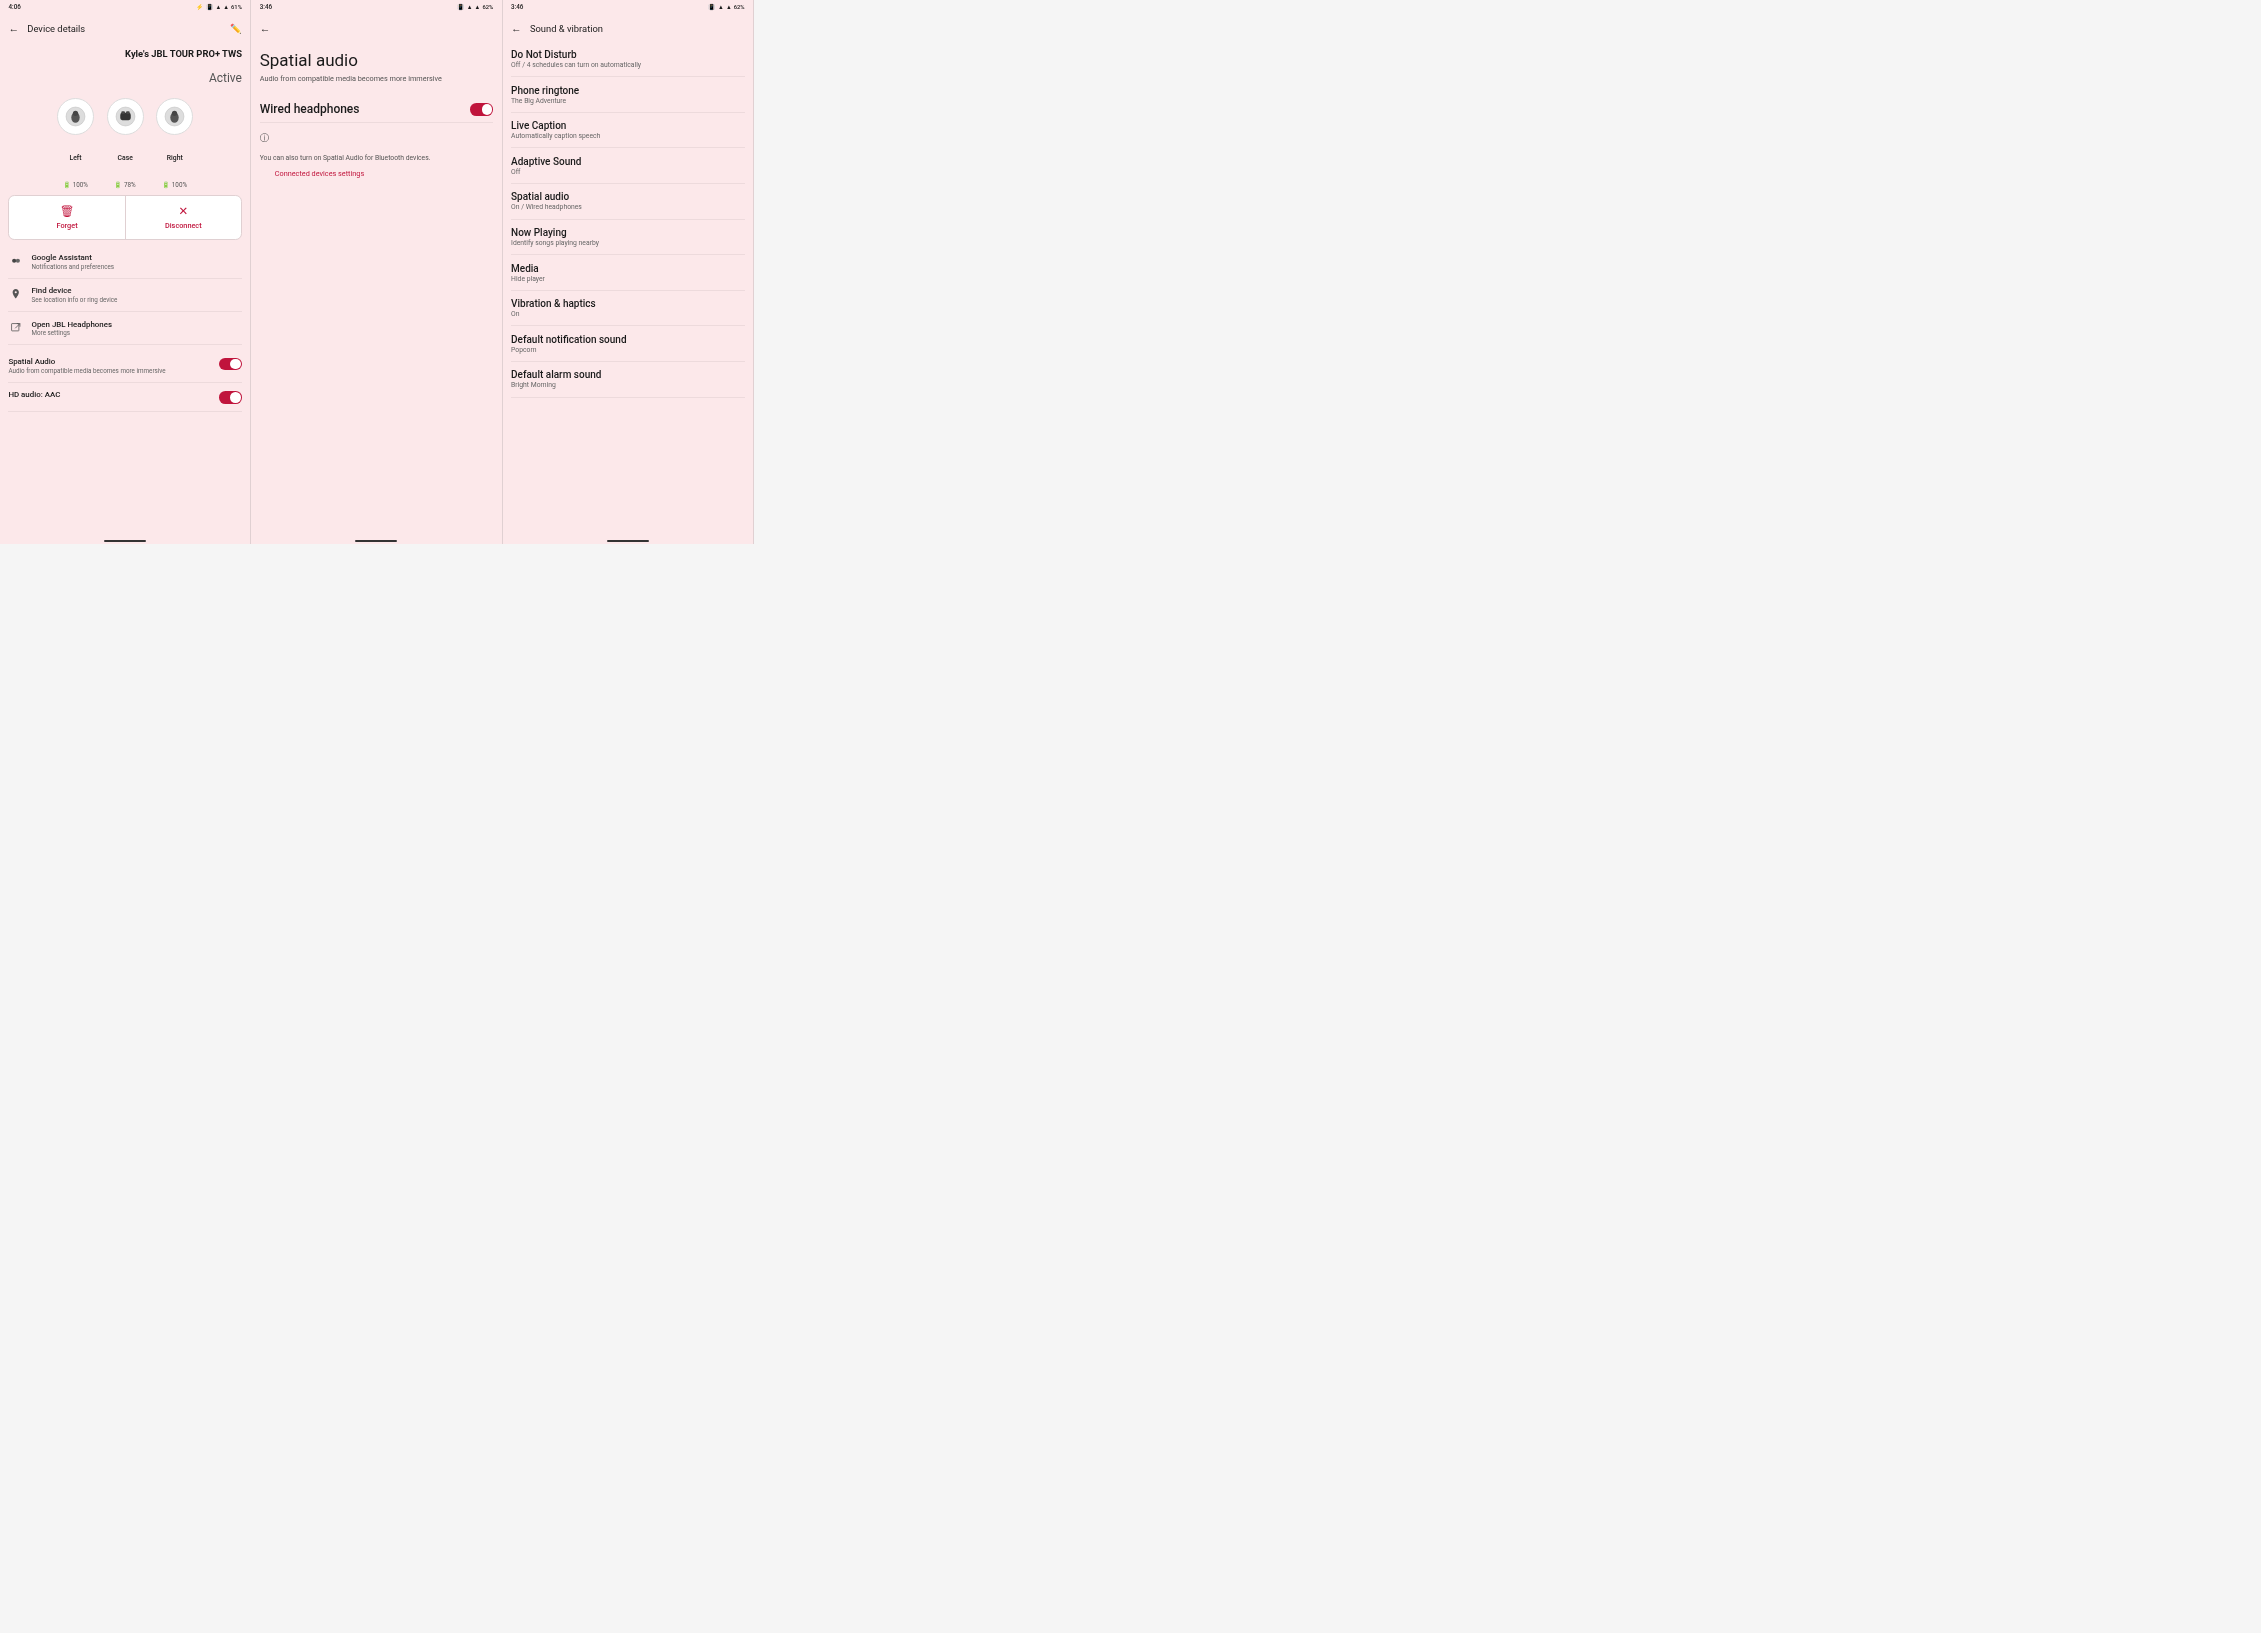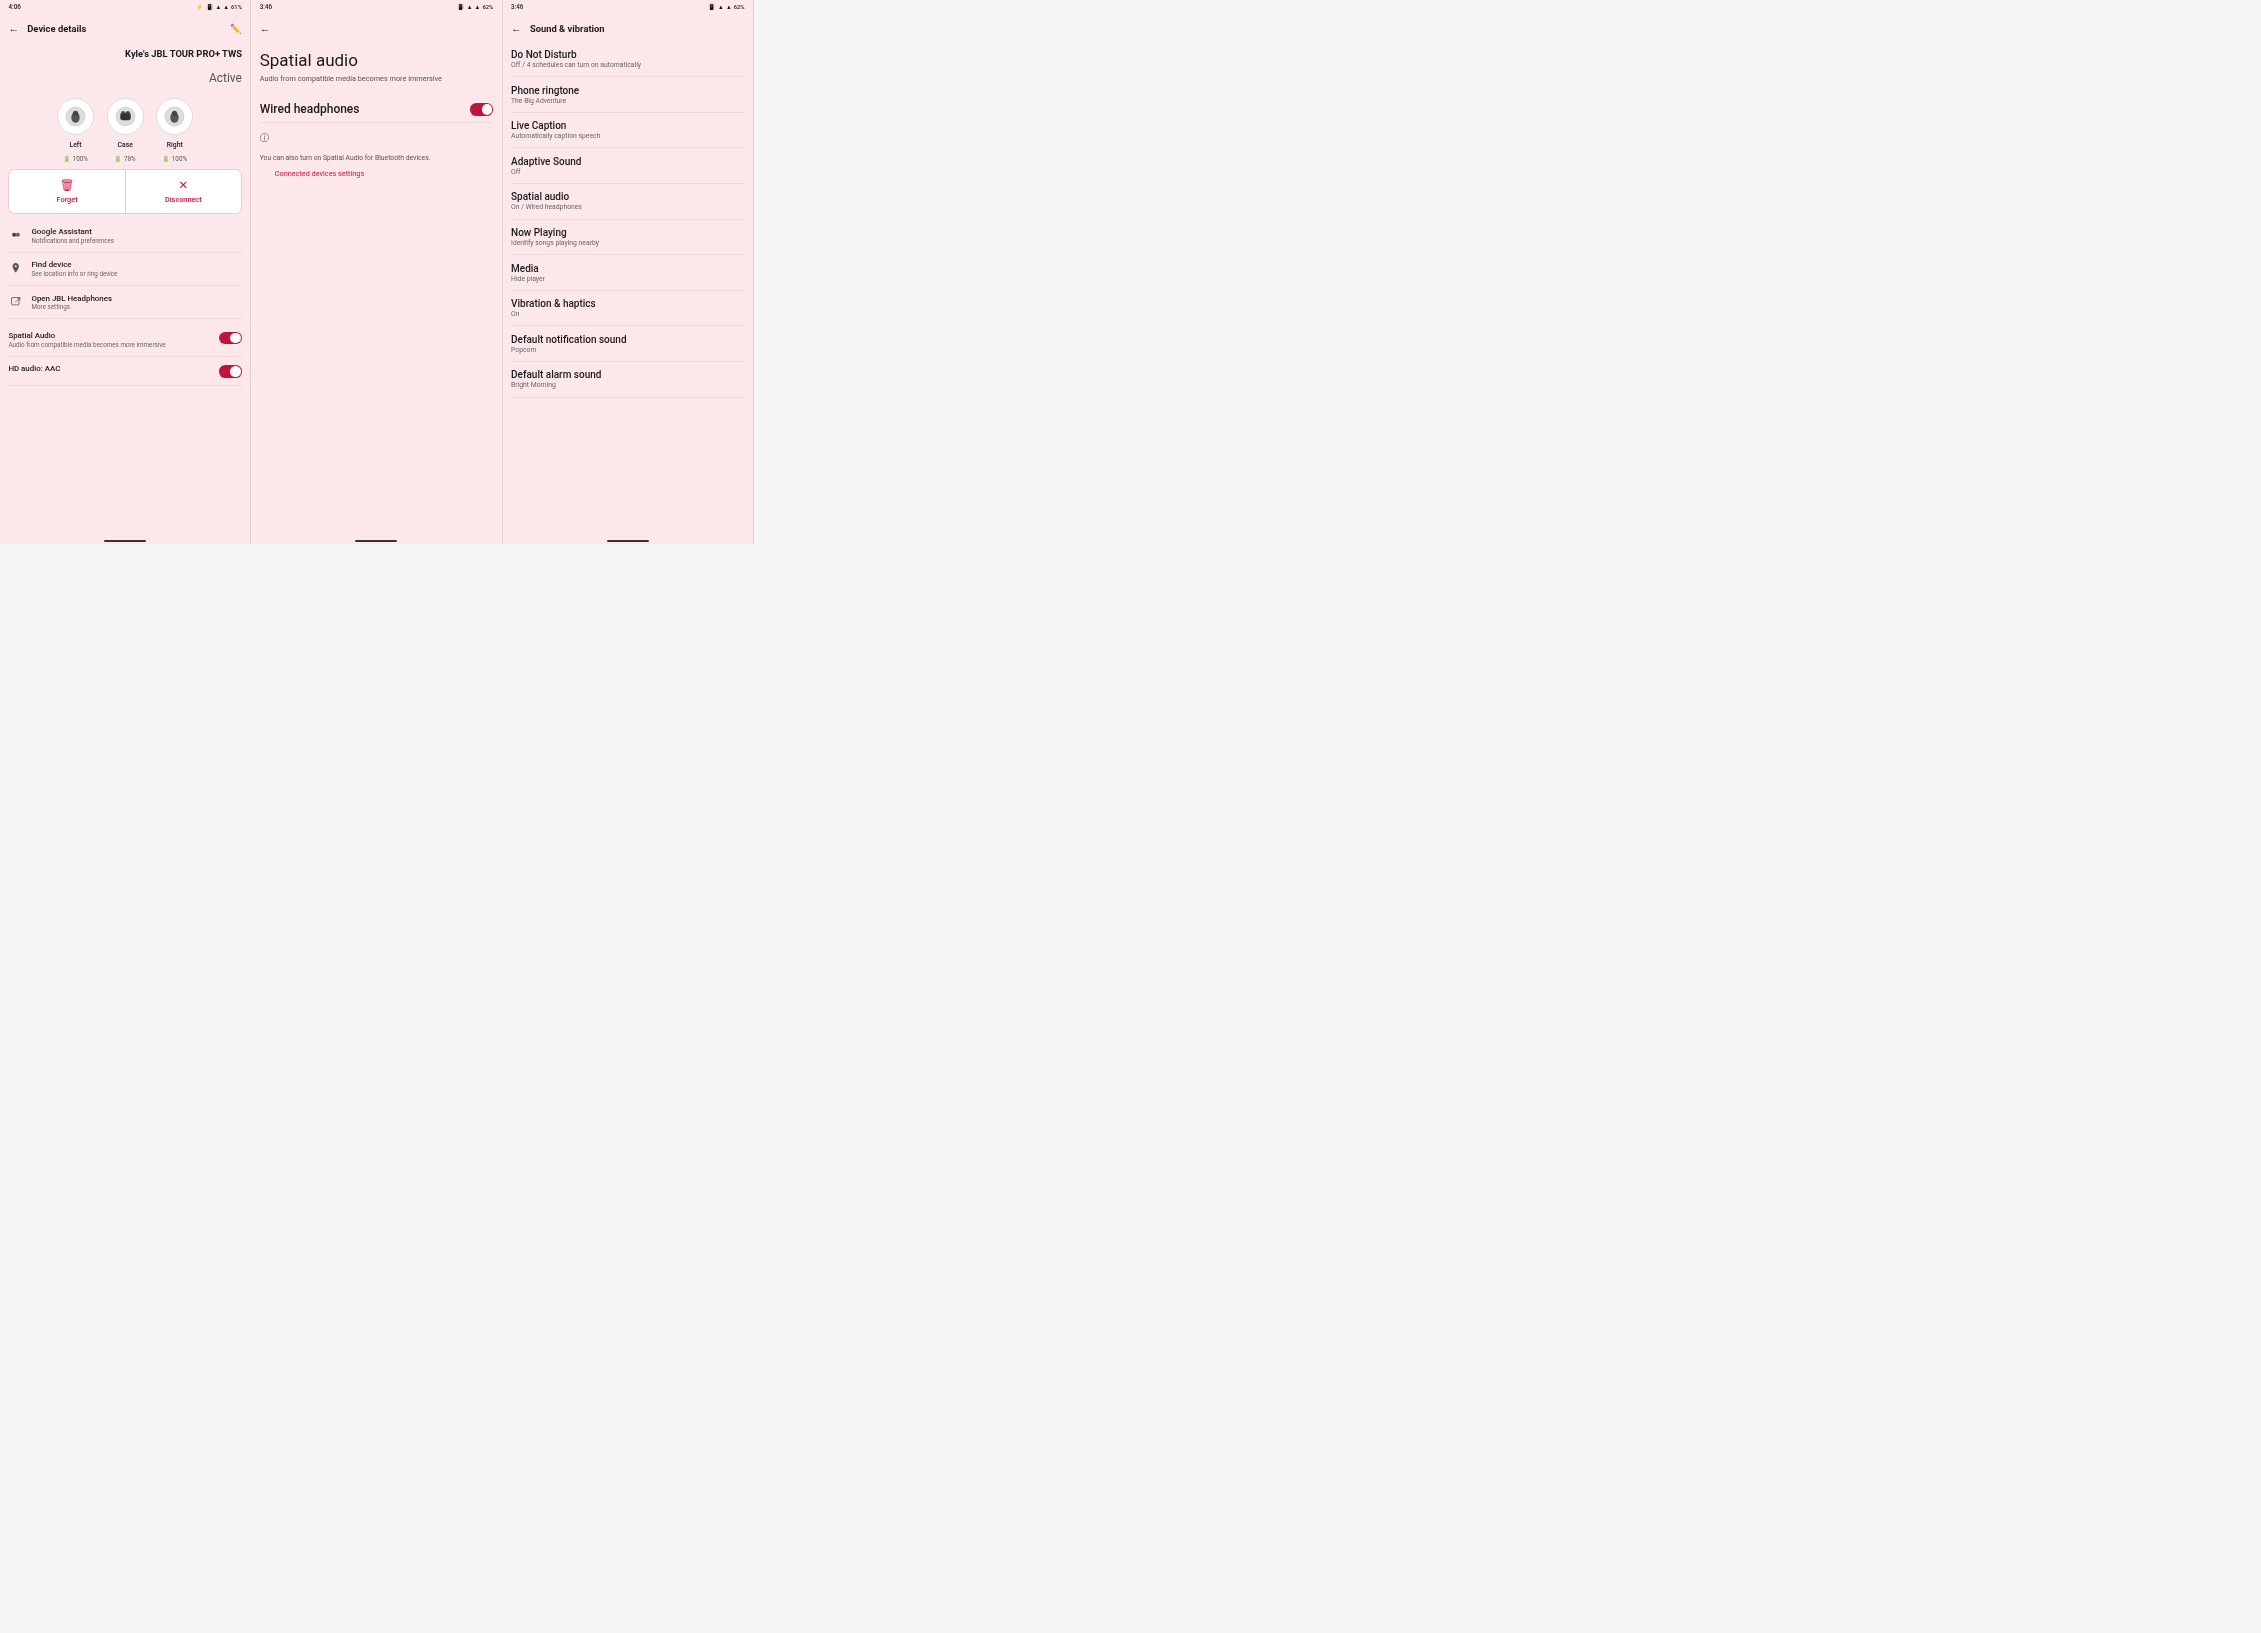--- a/index.html
+++ b/index.html
@@ -49,21 +49,21 @@
 
     .back-btn {
       font-size: 10.5px;
       cursor: pointer;
       color: #1a1a1a;
     }
 
     .top-bar-title {
       flex: 1;
       font-size: 9.4px;
-      font-weight: 700;
+      font-weight: 400;
       color: #1a1a1a;
     }
 
     .edit-icon {
       font-size: 9.4px;
       color: #1a1a1a;
       cursor: pointer;
     }
 
     .content {
@@ -94,21 +94,21 @@
       display: flex;
       justify-content: center;
       gap: 12.6px;
       margin: 6.3px 0;
     }
 
     .earbud-item {
       display: flex;
       flex-direction: column;
       align-items: center;
-      gap: 6px;
+      gap: 19px;
     }
 
     .earbud-circle {
       width: 37px;
       height: 37px;
       border-radius: 50%;
       background: #fff;
       border: 0.5px solid #ddd;
       display: flex;
       align-items: center;

